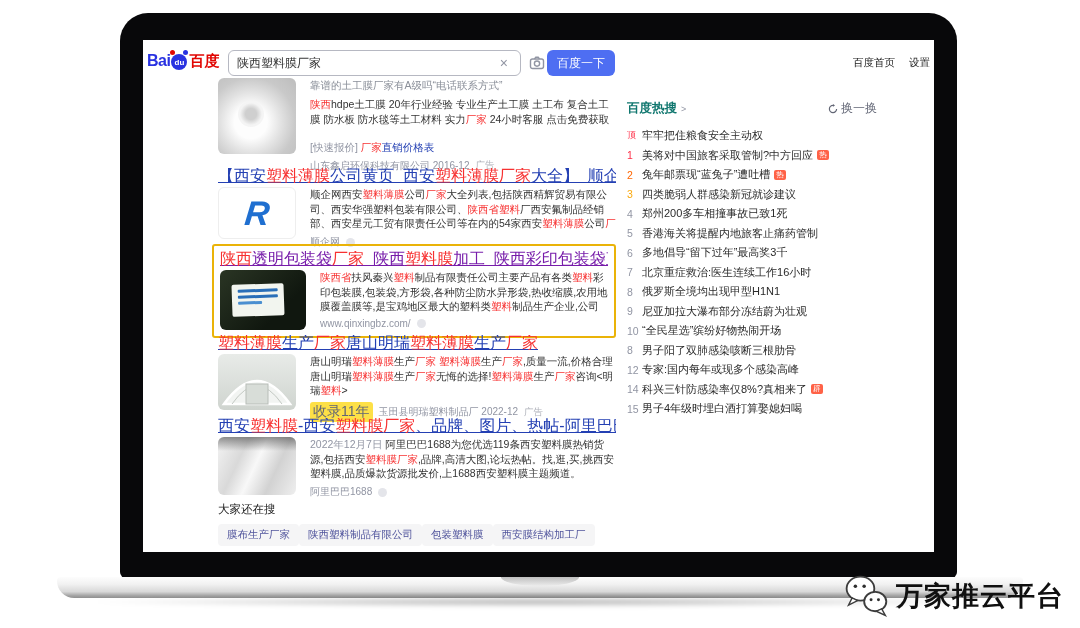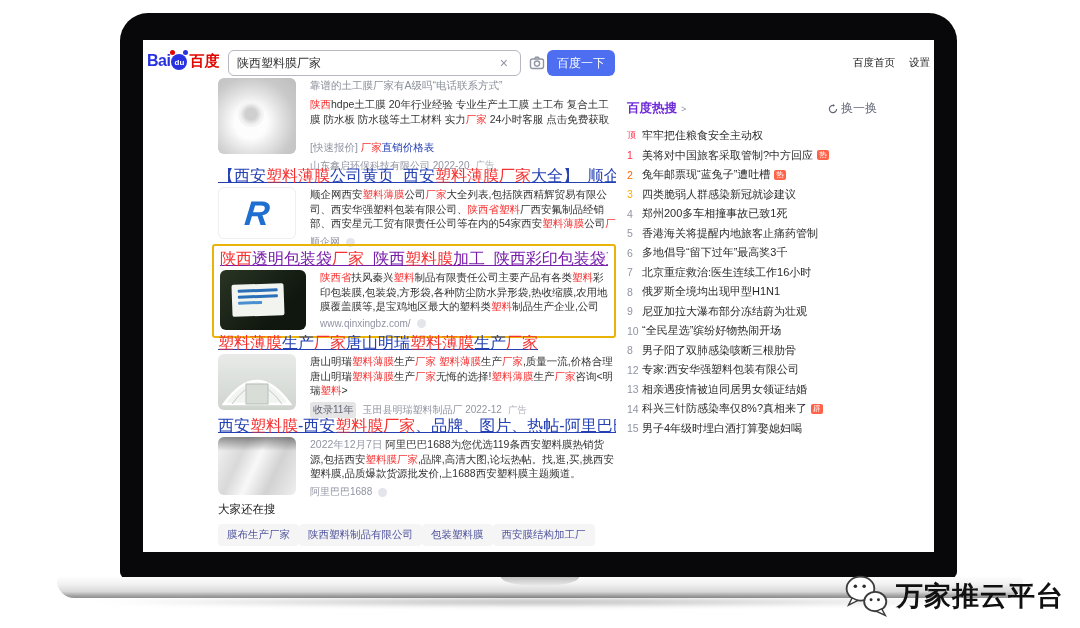--- a/index.html
+++ b/index.html
@@ -57,21 +57,21 @@
   .r-title.plain { color:#8a8f99; text-decoration:none; font-size:10.5px; }
   .r-row { display:flex; gap:14px; }
   .thumb { flex:none; border-radius:6px; overflow:hidden; position:relative; }
   .r-body { flex:1; min-width:0; }
   .r-desc { font-size:10.5px; line-height:14.5px; color:#333; overflow:hidden; }
   .seg-r { color:#f73131; }
   .seg-g { color:#9195a3; }
   .seg-bl { color:#2440b3; }
   .r-meta { margin-top:4px; font-size:10px; color:#9195a3; display:flex; align-items:center; gap:6px; }
   .ad-label { color:#b0b3bb; font-size:9.5px; }
-  .src-badge { background:#e5e5e5; color:#626675; font-size:10px; padding:1px 3px; border-radius:3px; }
+  .src-badge { background:#fde047; color:#626675; font-size:14px; padding:1px 3px; border-radius:3px; }
   .info-icon { width:9px; height:9px; border-radius:50%; background:#e4e5ea; display:inline-block; }
 
   .hl-box { position:absolute; left:-6px; width:404px; border:2px solid #eab308; border-radius:3px;
             padding:5px 6px 6px 6px; }
 
   
   .thumb-roll { width:78px; height:76px; background:
       radial-gradient(circle at 42% 58%, #fdfdfd 0 26%, #e2e2e2 48%, #c9c9c9 70%, #bdbdbd 100%); }
   .thumb-roll::before { content:""; position:absolute; left:26%; top:30%; width:26px; height:26px;
       border-radius:50%; background:radial-gradient(circle,#cfcfcf 0 30%,#f4f4f4 60%); }
@@ -92,21 +92,21 @@
 
   
   .related-title { font-size:11.5px; color:#222; margin-bottom:7px; }
   .tags { display:flex; flex-wrap:nowrap; }
   .tag { background:#f5f5f6; color:#50549c; font-size:10.5px; padding:4px 9px;
          border-radius:4px; white-space:nowrap; cursor:pointer; }
 
   
   .hot { position:absolute; left:484px; top:60px; width:250px; }
   .hot-header { display:flex; align-items:center; margin-bottom:9px; }
-  .hot-title { font-size:12.5px; font-weight:bold; color:#6d28d9; }
+  .hot-title { font-size:12.5px; font-weight:bold; color:#0f766e; }
   .chevron { color:#9195a3; font-size:9px; margin-left:4px; }
   .hot-refresh { margin-left:auto; display:flex; align-items:center; gap:3px;
                  color:#626675; font-size:12px; cursor:pointer; }
   .hot-item { display:flex; align-items:center; height:19.5px; font-size:11px; color:#2b2b2b; cursor:pointer; }
   .hot-rank { width:15px; flex:none; font-size:10.5px; color:#9195a3; }
   .hot-rank.top { color:#fe2d46; font-size:9px; }
   .hot-rank.r1 { color:#fe2d46; }
   .hot-rank.r2 { color:#ff6600; }
   .hot-rank.r3 { color:#faa90e; }
   .hot-text { white-space:nowrap; overflow:hidden; text-overflow:ellipsis; }
@@ -155,21 +155,21 @@
       <div class="results">
 
         <div class="result" style="top:0">
           <div class="r-row">
             <div class="thumb thumb-roll"></div>
             <div class="r-body">
               <div class="r-title plain">靠谱的土工膜厂家有A级吗“电话联系方式”</div>
               <div class="r-desc" style="height:29px"><span class="seg-r">陕西</span><span>hdpe土工膜 20年行业经验 专业生产土工膜 土工布 复合土工膜 防水板 防水毯等土工材料 实力</span><span class="seg-r">厂家</span><span> 24小时客服 点击免费获取产品资料和...</span></div>
               <div class="r-desc" style="margin-top:14px"><span class="seg-g">[快速报价] </span><span class="seg-r">厂家</span><span class="seg-bl">直销价格表</span></div>
               <div class="r-meta">
-                <span>山东鑫启环保科技有限公司 2022-20</span>
+                <span>山东鑫启环保科技有限公司 2016-12</span>
                 <span class="ad-label">广告</span>
               </div>
             </div>
           </div>
         </div>
 
         <div class="result" style="top:90px">
           <div class="r-title"><span>【西安</span><span class="seg-r">塑料薄膜</span><span>公司黄页_西安</span><span class="seg-r">塑料薄膜</span><span class="seg-r">厂家</span><span>大全】_顺企网</span></div>
           <div class="r-row">
             <div class="thumb thumb-logo">
@@ -310,25 +310,21 @@
             <div class="hot-item">
               <span class="hot-rank">10</span>
               <span class="hot-text">“全民星选”缤纷好物热闹开场</span>
             </div>
             <div class="hot-item">
               <span class="hot-rank">8</span>
               <span class="hot-text">男子阳了双肺感染咳断三根肋骨</span>
             </div>
             <div class="hot-item">
               <span class="hot-rank">12</span>
-              <span class="hot-text">专家:西安华强塑料包装有限公司</span>
-            </div>
-            <div class="hot-item">
-              <span class="hot-rank">13</span>
-              <span class="hot-text">相亲遇疫情被迫同居男女领证结婚</span>
+              <span class="hot-text">专家:国内每年或现多个感染高峰</span>
             </div>
             <div class="hot-item">
               <span class="hot-rank">14</span>
               <span class="hot-text">科兴三针防感染率仅8%?真相来了</span>
               <span class="hot-badge">辟</span>
             </div>
             <div class="hot-item">
               <span class="hot-rank">15</span>
               <span class="hot-text">男子4年级时埋白酒打算娶媳妇喝</span>
             </div>

